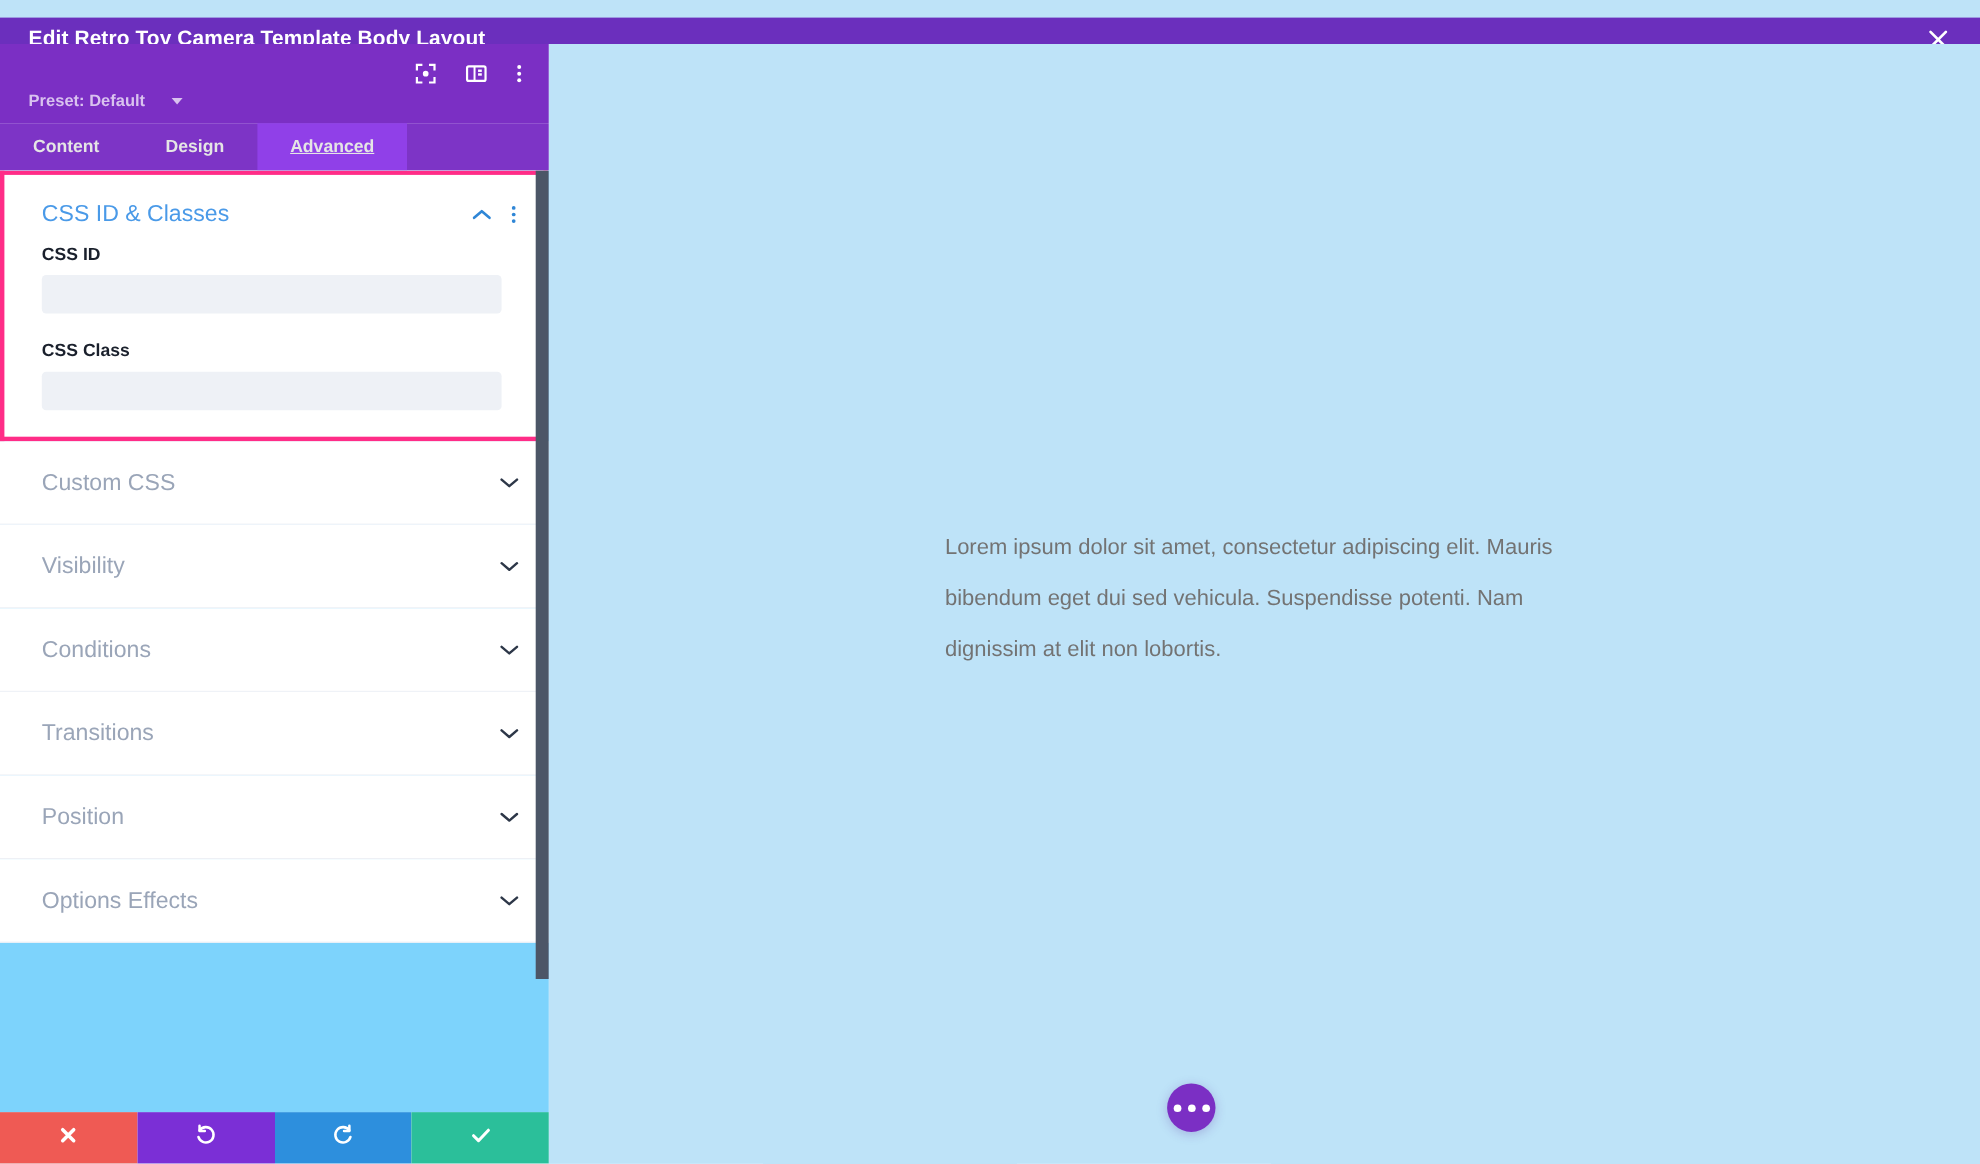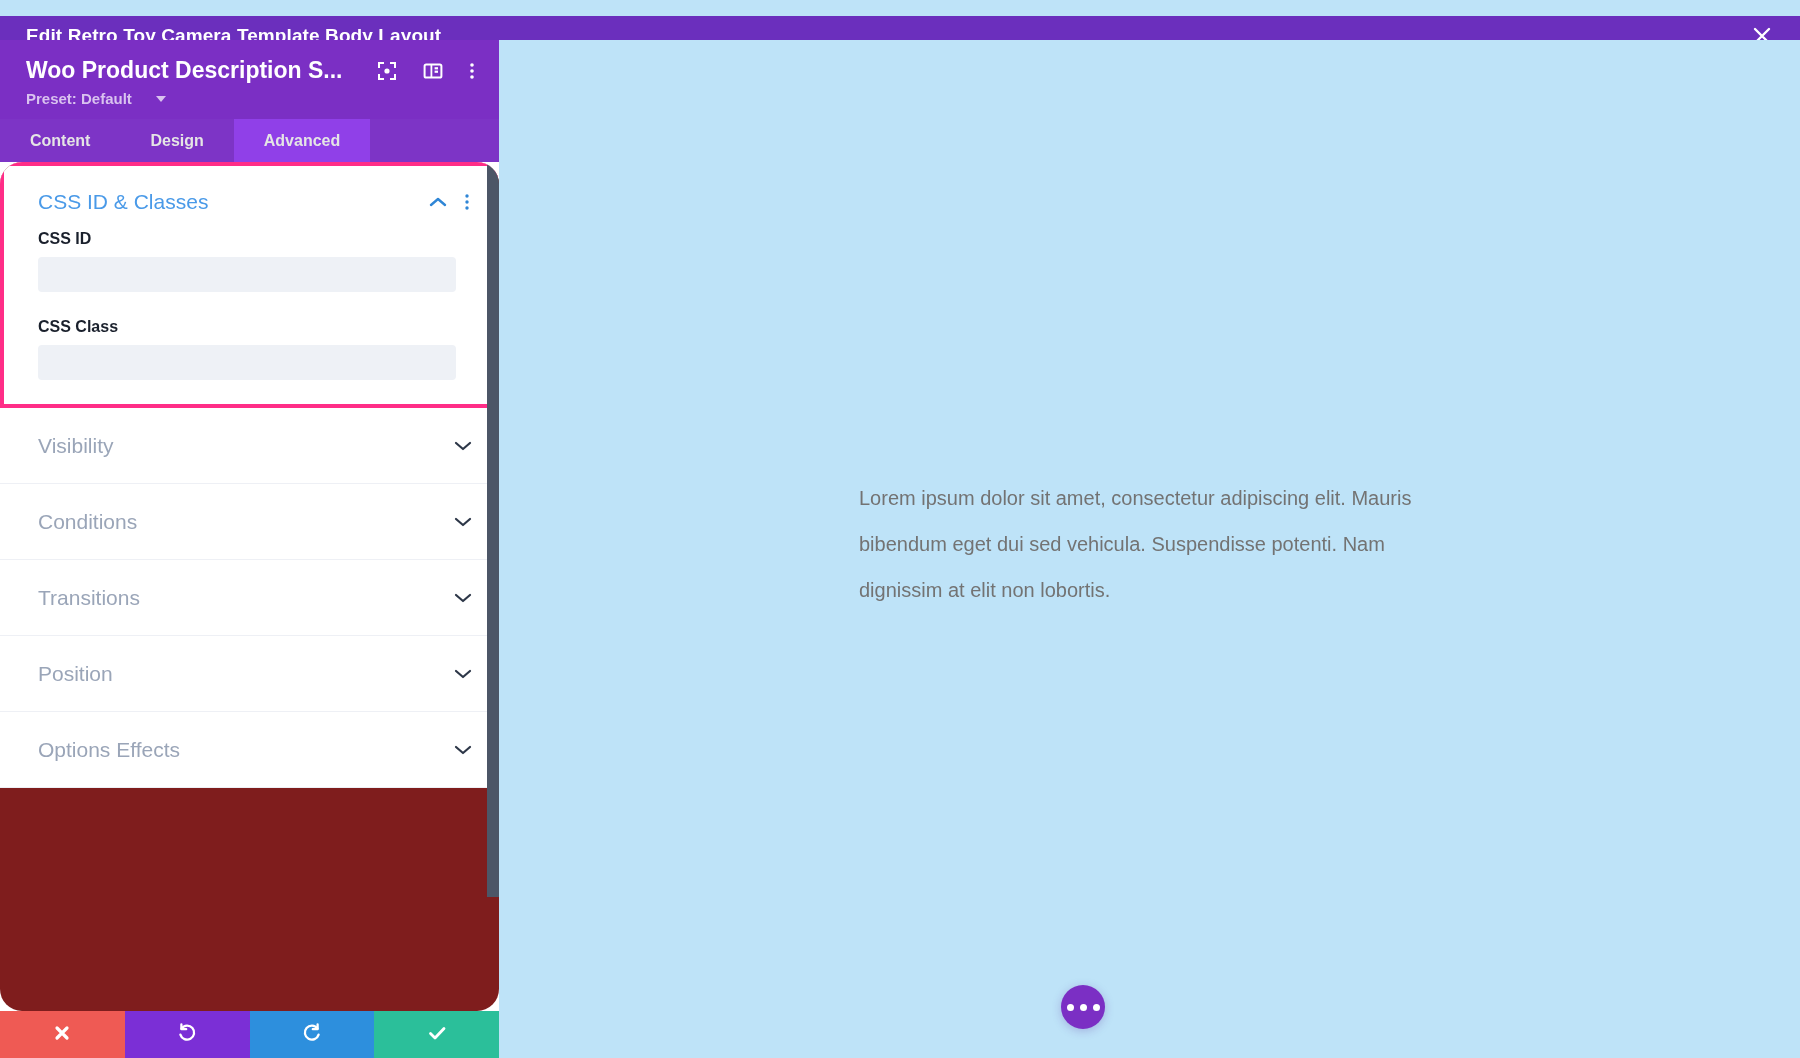--- a/index.html
+++ b/index.html
@@ -114,21 +114,21 @@
   .tab {
     display: flex; align-items: center; justify-content: center;
     color: #e5e5e5;
     font-size: 16px;
     font-weight: 600;
     cursor: pointer;
     padding: 0 30px;
     height: 43px;
     white-space: nowrap;
   }
-  .tab.active { background: #9040e8; }
+  .tab.active { background: #9040e8; text-decoration: underline; }
 
   
   .searchrow {
     flex: 0 0 auto;
     height: 45px;
     background: #eef1f6;
     display: flex;
     align-items: center;
     padding: 0 10px 0 37px;
     position: relative;
@@ -157,22 +157,21 @@
     cursor: pointer;
     margin-right: 12px;
   }
   .plus-ico { font-size: 17px; line-height: 1; font-weight: 700; }
 
   
   .panel-body {
     flex: 1 1 auto;
     position: relative;
     overflow: hidden;
-    background: #7f1d1d;
-    border-radius: 22px;
+    background: #7dd3fc;
   }
   .scroll-inner {
     position: absolute;
     inset: 0;
     overflow: hidden;
   }
 
   
   .group-open {
     position: relative;
@@ -333,21 +332,20 @@
       <svg width="22" height="22" viewBox="0 0 22 22" aria-hidden="true">
         <path d="M4 4 L18 18 M18 4 L4 18" stroke="#ffffff" stroke-width="2.4" stroke-linecap="round"></path>
       </svg>
     </div>
   </div>
 
   <div class="panel">
 
     <div class="panel-header">
       <div class="panel-header-row">
-        <div class="module-title">Woo Product Description S...</div>
         <div class="header-icons">
           <span class="hicon">
             <svg width="20" height="20" viewBox="0 0 20 20" aria-hidden="true">
               <path d="M2 6 V2 H6 M14 2 H18 V6 M18 14 V18 H14 M6 18 H2 V14" fill="none" stroke="#fff" stroke-width="2" stroke-linecap="square"></path>
               <circle cx="10" cy="10" r="2.6" fill="#fff"></circle>
             </svg>
           </span>
           <span class="hicon">
             <svg width="20" height="20" viewBox="0 0 20 20" aria-hidden="true">
               <rect x="1.6" y="3.4" width="16.8" height="13.2" rx="1.6" fill="none" stroke="#fff" stroke-width="2"></rect>
@@ -406,20 +404,28 @@
           </div>
 
           <div class="field-gap"></div>
 
           <div class="field">
             <div class="field-label">CSS Class</div>
             <input class="field-input" type="text" value="" style="">
           </div>
         </div>
 
+        <div class="group-row">
+          <span class="group-row-title">Custom CSS</span>
+          <span class="chev-down">
+            <svg width="20" height="12" viewBox="0 0 20 12" aria-hidden="true">
+              <path d="M3 3 L10 9 L17 3" fill="none" stroke="#2d3748" stroke-width="2.2" stroke-linecap="round" stroke-linejoin="round"></path>
+            </svg>
+          </span>
+        </div>
 
         <div class="group-row">
           <span class="group-row-title">Visibility</span>
           <span class="chev-down">
             <svg width="20" height="12" viewBox="0 0 20 12" aria-hidden="true">
               <path d="M3 3 L10 9 L17 3" fill="none" stroke="#2d3748" stroke-width="2.2" stroke-linecap="round" stroke-linejoin="round"></path>
             </svg>
           </span>
         </div>
 

